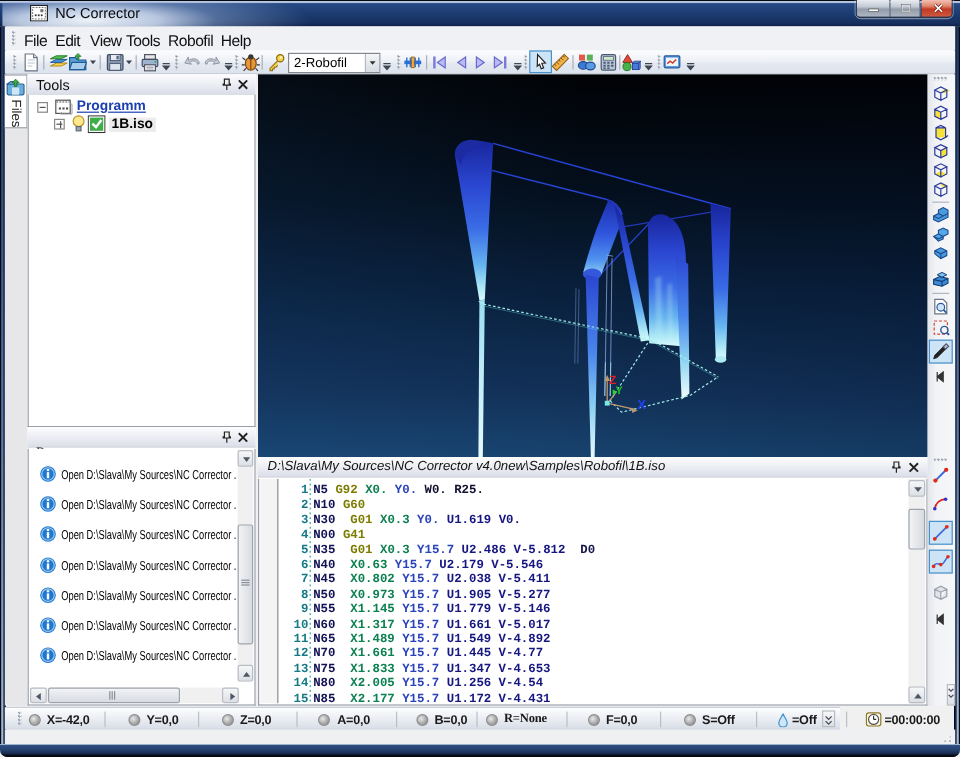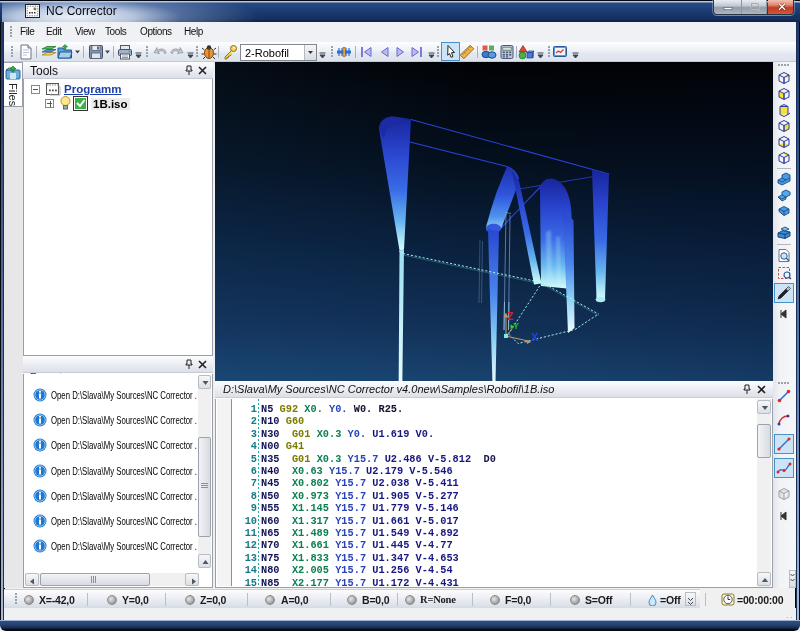--- a/index.html
+++ b/index.html
@@ -17,21 +17,21 @@
 #frame-left .inner, #frame-right .inner { position:absolute; left:3px; top:0; width:1px; height:100%; background:#17305c; }
 #frame-right .ridge { left:2px; } #frame-right .inner { left:1px; }
 #frame-bottom { position:absolute; left:4px; top:608px; width:792px; height:13px; background:#eef0f2; }
 #frame-band { position:absolute; left:0; top:620px; width:800px; height:11px; border-radius:0 0 6px 6px;
   background:linear-gradient(180deg,#9eb2cc 0,#9eb2cc 1px,#2e4e84 1px,#24416f 5px,#16294e 8px,#0a1328 9px,#06080f 10px); }
 
 #title-ico { position:absolute; left:25px; top:4px; width:15px; height:14px; }
 #title-txt { position:absolute; left:46px; top:4px; font-size:12px; color:#07080c; }
 
 #menubar { position:absolute; left:4px; top:22px; width:792px; height:20px; background:#f0f1f4; }
-#menubar span.mi { position:absolute; top:4px; font-size:10px; letter-spacing:-0.4px; color:#101010; }
+#menubar span.mi { position:absolute; top:4px; font-size:13px; letter-spacing:-0.4px; color:#101010; }
 
 #toolbar { position:absolute; left:4px; top:42px; width:792px; height:20px;
   background:linear-gradient(180deg,#fcfdfe 0,#eef1f6 45%,#e3e8f0 60%,#dde3ed 100%); border-bottom:1px solid #c3c9d3; }
 .grip { position:absolute; top:4px; width:3px; height:12px;
   background-image:radial-gradient(circle 1px at 1px 1px,#9aa2af 90%,transparent 100%); background-size:3px 3px; }
 .tsep { position:absolute; top:4px; width:1px; height:12px; background:#a9b0bc; }
 .ticon { position:absolute; top:2px; width:16px; height:16px; }
 .tovf { position:absolute; top:2px; width:9px; height:16px; }
 .combo { position:absolute; left:236px; top:2px; width:77px; height:17px; background:#fff; border:1px solid #828790; font-size:11px; padding:2px 0 0 4px; color:#000; }
 .combo .ca { position:absolute; right:0; top:0; width:12px; height:15px; background:linear-gradient(180deg,#f4f5f7,#d8dce3); border-left:1px solid #b5bac2; }
@@ -123,21 +123,21 @@
         <path d="M3 3.8 L9 9.8 M9 3.8 L3 9.8" stroke="#fff" stroke-width="1.4"></path>
       </svg>
   </div>
 
   <div id="menubar">
     <div class="grip" style="left:6px;"></div>
     <span class="mi" style="left:16px;">File</span>
     <span class="mi" style="left:42px;">Edit</span>
     <span class="mi" style="left:71px;">View</span>
     <span class="mi" style="left:101px;">Tools</span>
-    <span class="mi" style="left:136px;">Options</span>
+    <span class="mi" style="left:136px;">Robofil</span>
     <span class="mi" style="left:180px;">Help</span>
   </div>
 
   <div id="toolbar">
     <div class="grip" style="left:7px;"></div>
     <svg class="ticon" style="left:14px;" viewBox="0 0 16 16">
         <path d="M3 1 h7 l3 3 v11 h-10 z" fill="#fff" stroke="#6a7585"></path>
         <path d="M10 1 v3 h3" fill="#dfe6ef" stroke="#6a7585"></path>
         <path d="M5 6 h6 M5 8.5 h6 M5 11 h4" stroke="#b9c2cf"></path>
       </svg>

